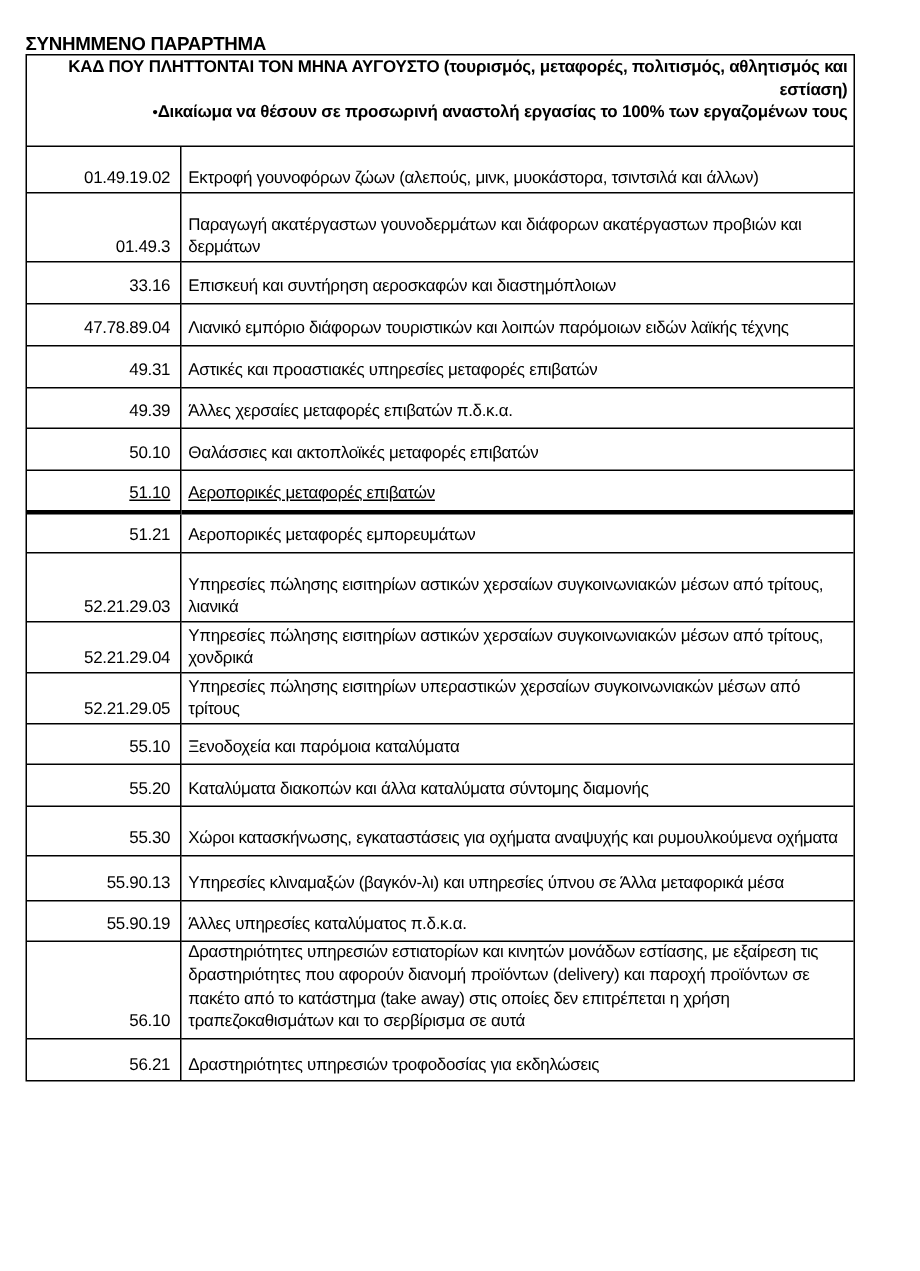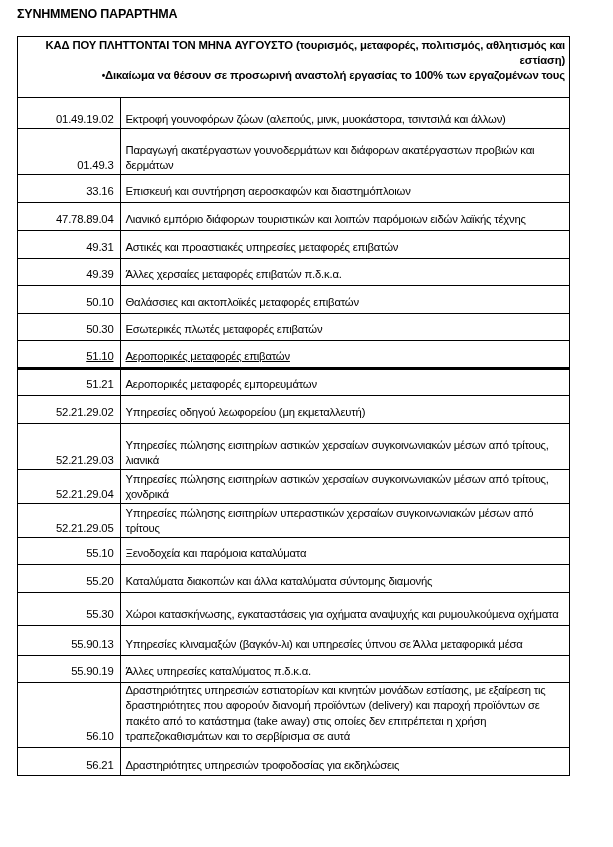--- a/index.html
+++ b/index.html
@@ -2,21 +2,21 @@
 <html><head>
   <meta charset="utf-8">
   <style>
     html, body { margin: 0; padding: 0; background: #ffffff; }
     body {
       width: 613px; height: 847px; position: relative; overflow: hidden;
       font-family: "Liberation Sans", "DejaVu Sans", sans-serif;
       color: #000000;
     }
     .doc-title {
-      position: absolute; left: 17px; top: 7px;
+      position: absolute; left: 17px; top: 22px;
       font-size: 12.5px; font-weight: bold; letter-spacing: -0.2px;
     }
     .table-wrap {
       position: absolute; left: 17px; top: 36px; width: 553px;
       border: 1.5px solid #000;
       box-sizing: border-box;
     }
     .header-cell {
       font-size: 11.3px; font-weight: bold; line-height: 15px;
       padding: 1px 4px 1px 5px; letter-spacing: -0.15px;
@@ -85,35 +85,27 @@
         <td class="desc-cell">Αστικές και προαστιακές υπηρεσίες μεταφορές επιβατών</td>
       </tr>
       <tr class="pad-b" style="height:27px;">
         <td class="code-cell">49.39</td>
         <td class="desc-cell">Άλλες χερσαίες μεταφορές επιβατών π.δ.κ.α.</td>
       </tr>
       <tr class="pad-b" style="height:28px;">
         <td class="code-cell">50.10</td>
         <td class="desc-cell">Θαλάσσιες και ακτοπλοϊκές μεταφορές επιβατών</td>
       </tr>
-      <tr class="pad-b" style="height:27px;">
-        <td class="code-cell">50.30</td>
-        <td class="desc-cell">Εσωτερικές πλωτές μεταφορές επιβατών</td>
-      </tr>
       <tr class="pad-b thick" style="height:28px;">
         <td class="code-cell">51.10</td>
         <td class="desc-cell">Αεροπορικές μεταφορές επιβατών</td>
       </tr>
       <tr class="pad-b" style="height:27px;">
         <td class="code-cell">51.21</td>
         <td class="desc-cell">Αεροπορικές μεταφορές εμπορευμάτων</td>
-      </tr>
-      <tr class="pad-b" style="height:28px;">
-        <td class="code-cell">52.21.29.02</td>
-        <td class="desc-cell">Υπηρεσίες οδηγού λεωφορείου (μη εκμεταλλευτή)</td>
       </tr>
       <tr style="height:46px;">
         <td class="code-cell top">52.21.29.03</td>
         <td class="desc-cell top">Υπηρεσίες πώλησης εισιτηρίων αστικών χερσαίων συγκοινωνιακών μέσων από τρίτους, λιανικά</td>
       </tr>
       <tr style="height:31px;">
         <td class="code-cell top">52.21.29.04</td>
         <td class="desc-cell top">Υπηρεσίες πώλησης εισιτηρίων αστικών χερσαίων συγκοινωνιακών μέσων από τρίτους, χονδρικά</td>
       </tr>
       <tr style="height:31px;">

